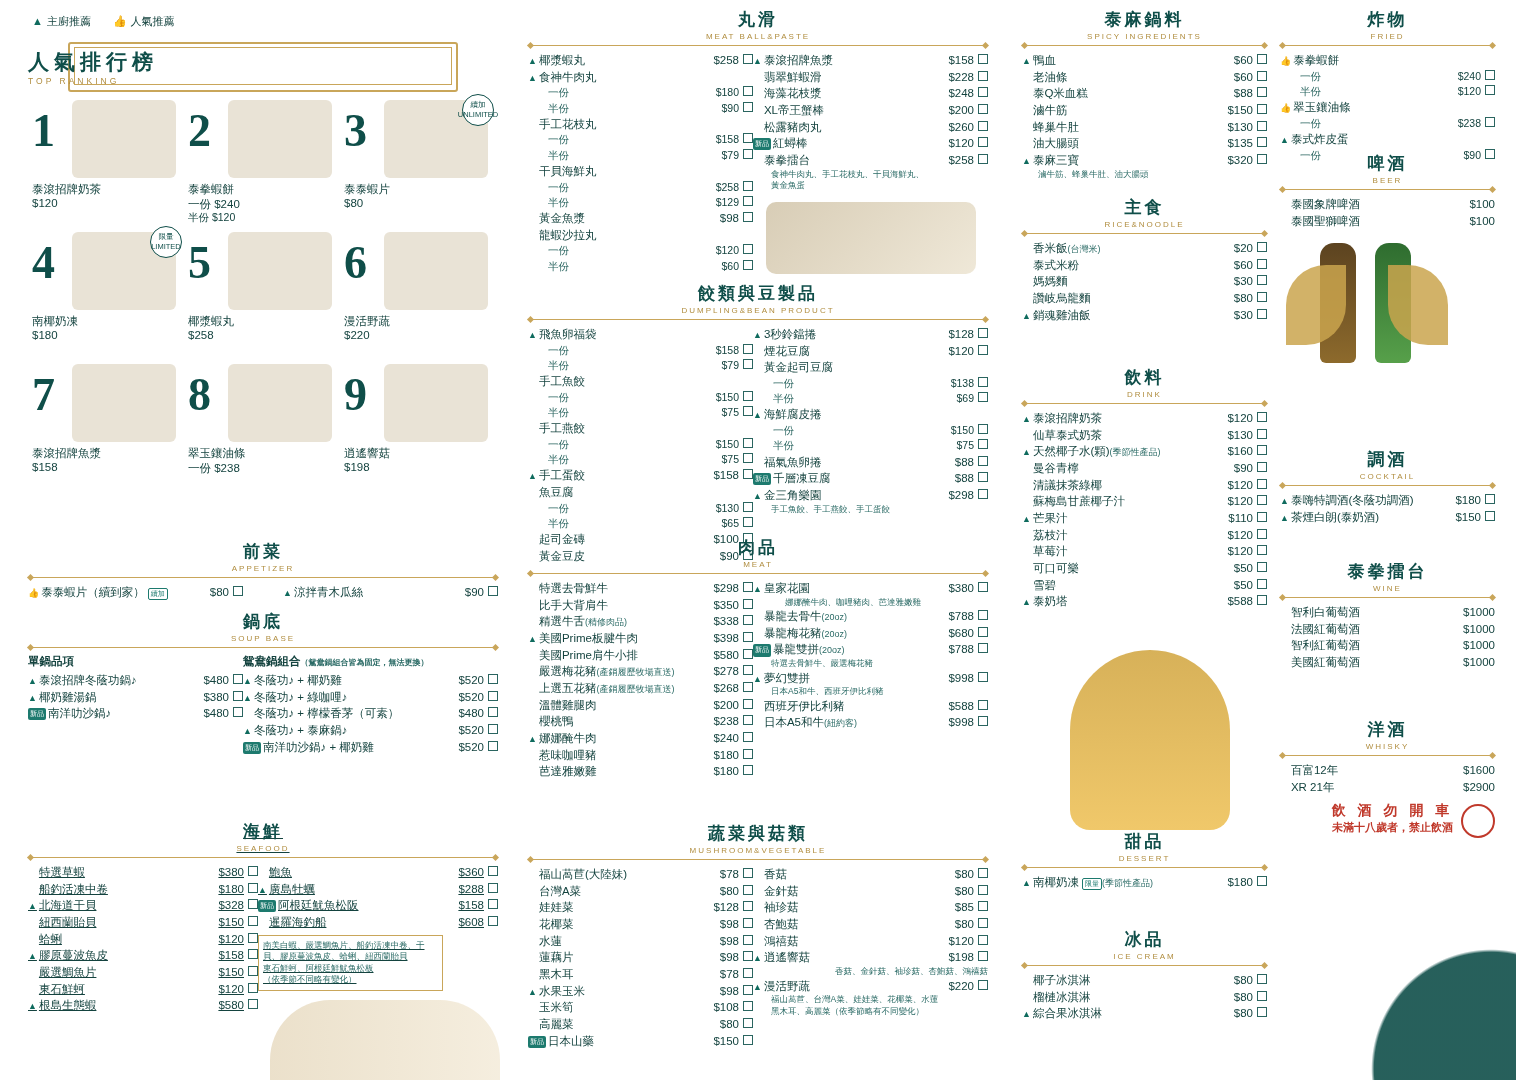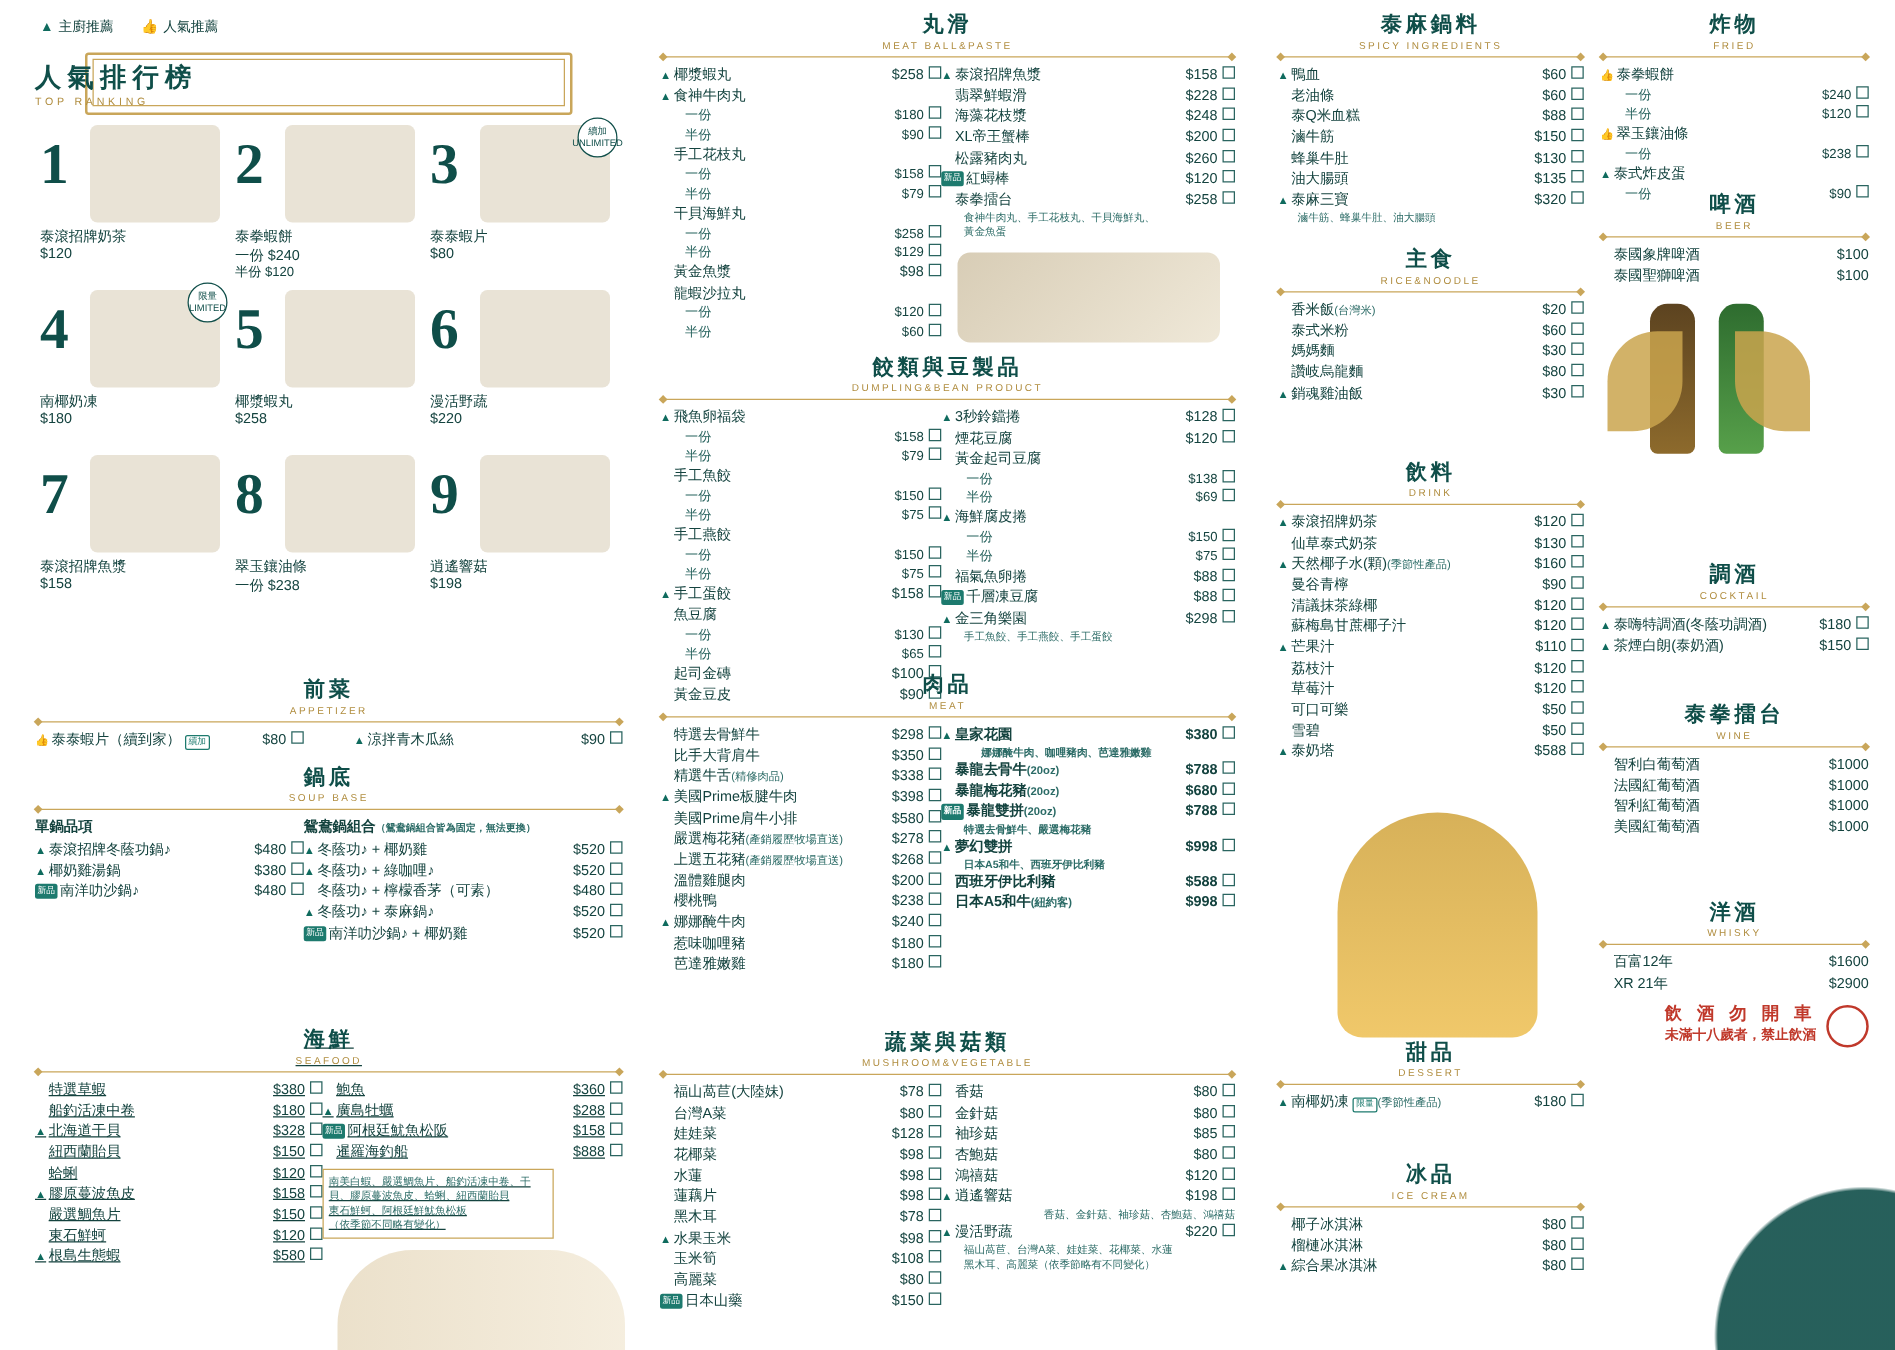--- a/index.html
+++ b/index.html
@@ -370,21 +370,21 @@
                 <span class="nm"><span class="tag">新品</span>阿根廷魷魚松阪</span>
                 <span class="dots"></span>
                 <span class="pr">$158</span>
                 <span class="box"></span>
               </div>
             </div>
             <div>
               <div class="it">
                 <span class="nm"><span class="mark" style="visibility:hidden">▲</span>暹羅海釣船</span>
                 <span class="dots"></span>
-                <span class="pr">$888</span>
+                <span class="pr">$608</span>
                 <span class="box"></span>
               </div>
             </div>
           </div>
         <div class="note" style="border:1px solid #c9a65a;padding:4px;margin-top:4px;width:175px;white-space:pre-line;">南美白蝦、嚴選鯛魚片、船釣活凍中卷、干貝、膠原蔓波魚皮、蛤蜊、紐西蘭貽貝
 東石鮮蚵、阿根廷鮮魷魚松板
 （依季節不同略有變化）</div>
       </div>
     </div>
   </div>
@@ -839,21 +839,21 @@
           </div>
           <div>
             <div class="it">
               <span class="nm"><span class="mark" style="visibility:hidden">▲</span>芭達雅嫩雞</span>
               <span class="dots"></span>
               <span class="pr">$180</span>
               <span class="box"></span>
             </div>
           </div>
         </div>
-      <div style="width:235px;font-weight:bold;" id="meat-right">
+      <div style="width:235px;" id="meat-right">
           <div>
             <div class="it">
               <span class="nm"><span class="mark">▲</span>皇家花園</span>
               <span class="dots"></span>
               <span class="pr">$380</span>
               <span class="box"></span>
             </div>
             <div class="note" style="margin-left:32px;white-space:pre-line;">娜娜醃牛肉、咖哩豬肉、芭達雅嫩雞</div>
           </div>
           <div>

